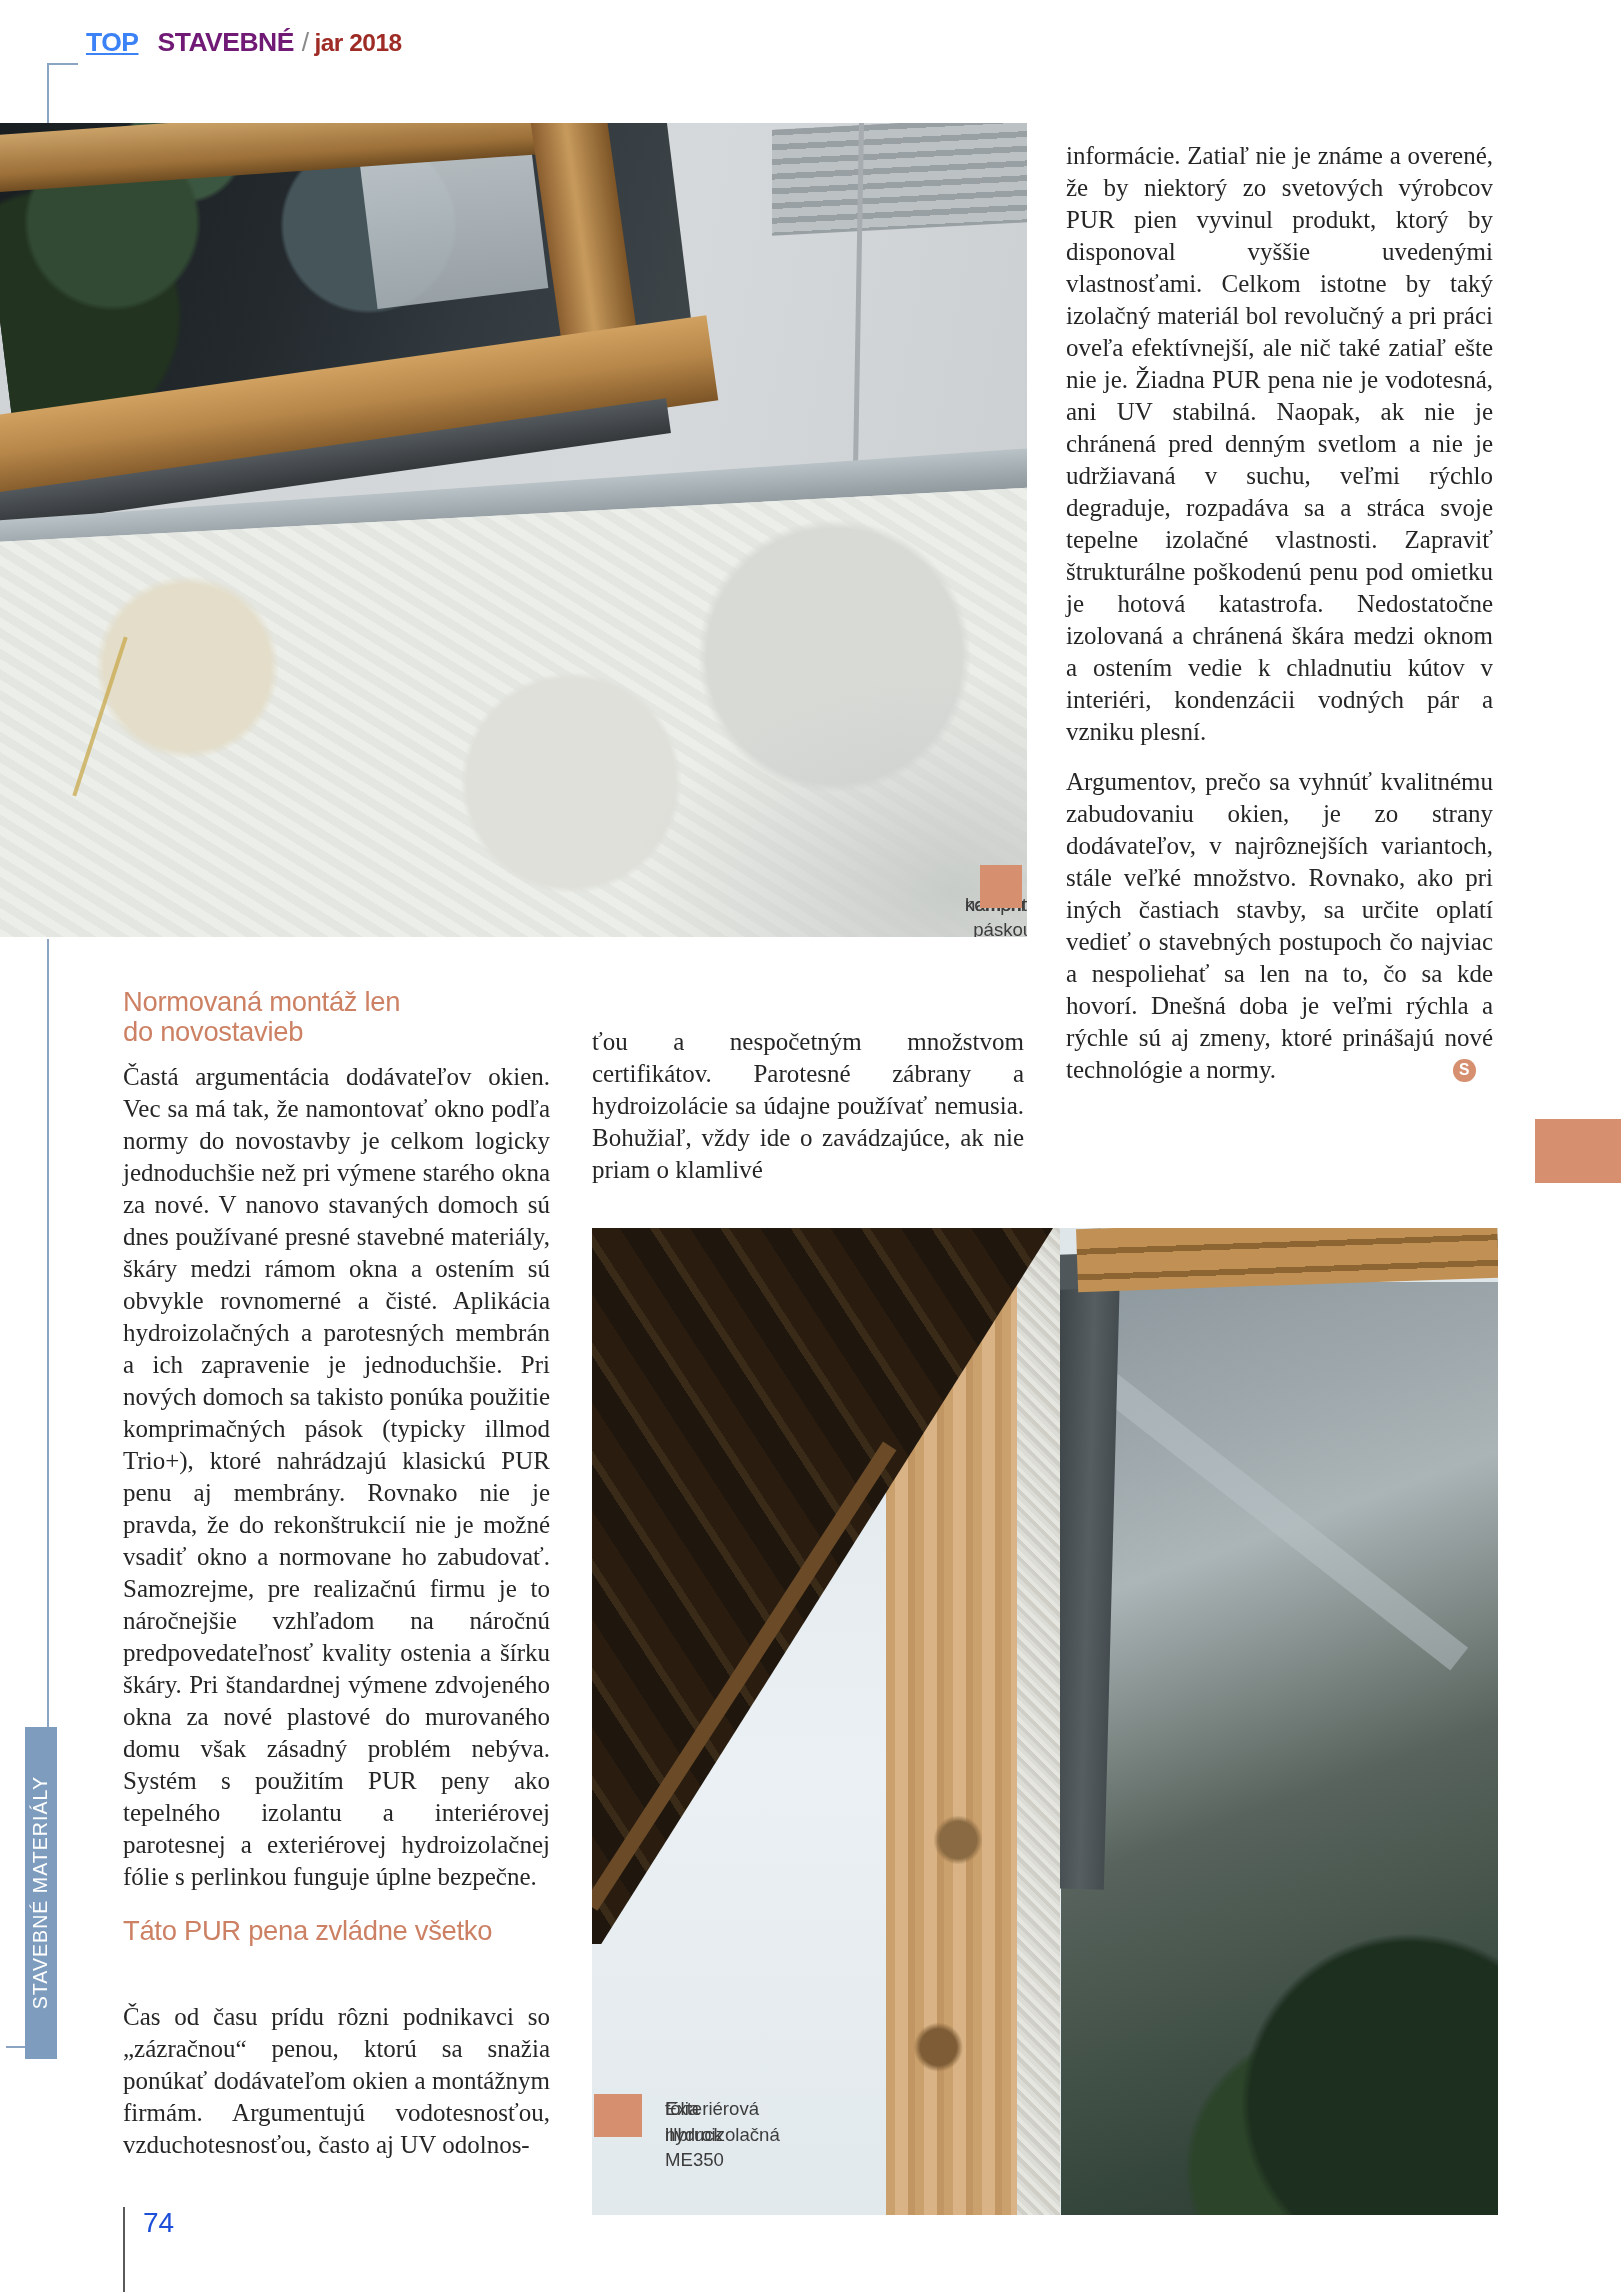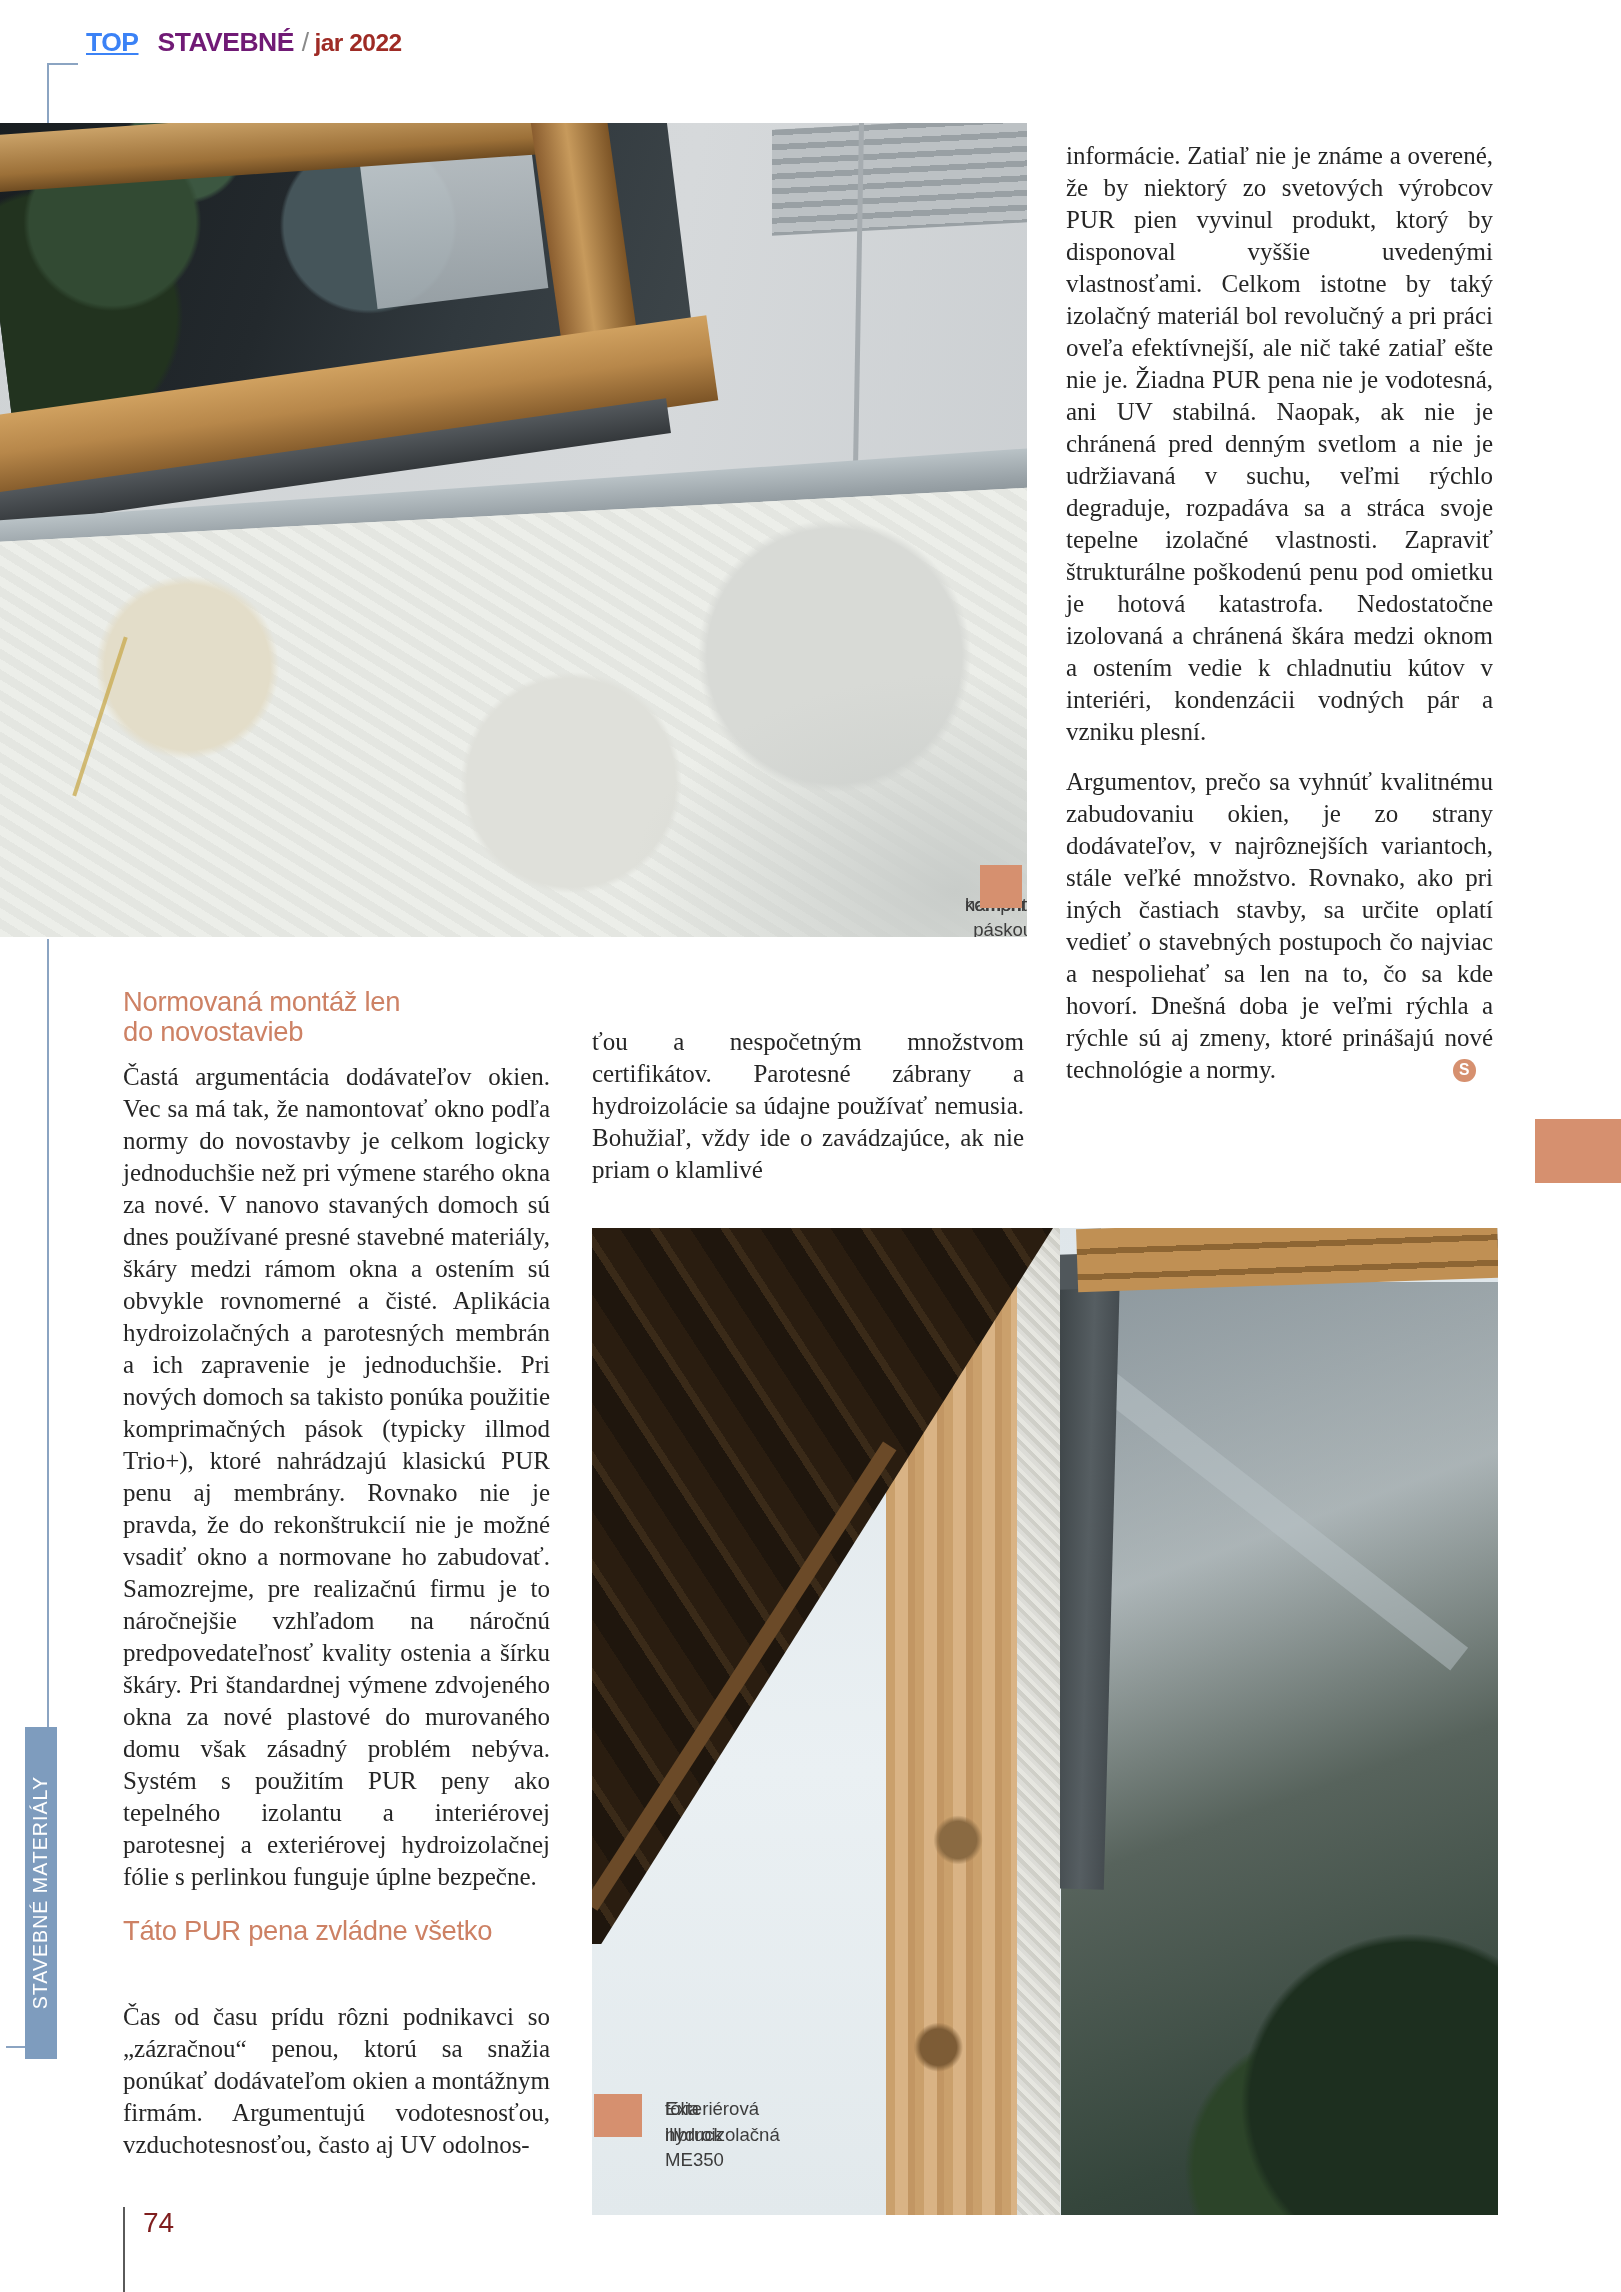--- a/index.html
+++ b/index.html
@@ -102,29 +102,29 @@
   .s-badge{position:absolute;left:1453px;top:1059px;width:22.5px;height:22.5px;border-radius:50%;
            background:#d6906f;color:#ffffff;font-family:"Liberation Sans",sans-serif;font-weight:bold;
            font-size:15.7px;line-height:22.5px;text-align:center;}
   .credits{position:absolute;left:1066px;top:1122px;width:410px;text-align:right;
            font-family:"Liberation Sans",sans-serif;font-size:20.6px;line-height:28px;color:#4d4d4d;}
   .accent-rect{position:absolute;left:1535px;top:1119px;width:86px;height:64px;background:#d6906f;}
 
   
   .pagenum-rule{position:absolute;left:123px;top:2207px;width:2px;height:85px;background:#5a5a5a;}
   .pagenum{position:absolute;left:143px;top:2207px;font-family:"Liberation Sans",sans-serif;
-           font-size:28px;color:#7f1d1d;}
+           font-size:28px;color:#1d4ed8;}
 </style>
 </head>
 <body>
 
 <div class="page">
 
   <div class="masthead">
-    <span class="brand-top">TOP</span><span class="brand-rest">STAVEBNÉ</span><span class="brand-sep">/</span><span class="brand-issue">jar 2022</span>
+    <span class="brand-top">TOP</span><span class="brand-rest">STAVEBNÉ</span><span class="brand-sep">/</span><span class="brand-issue">jar 2018</span>
   </div>
   <div class="corner-h"></div>
   <div class="rule-v1"></div>
   <div class="rule-v2"></div>
   <div class="tab-tick"></div>
 
   <div class="photo photo-top">
     <div class="pt-shutter"></div>
     <div class="pt-wall-edge"></div>
     <div class="pt-glass"></div>

